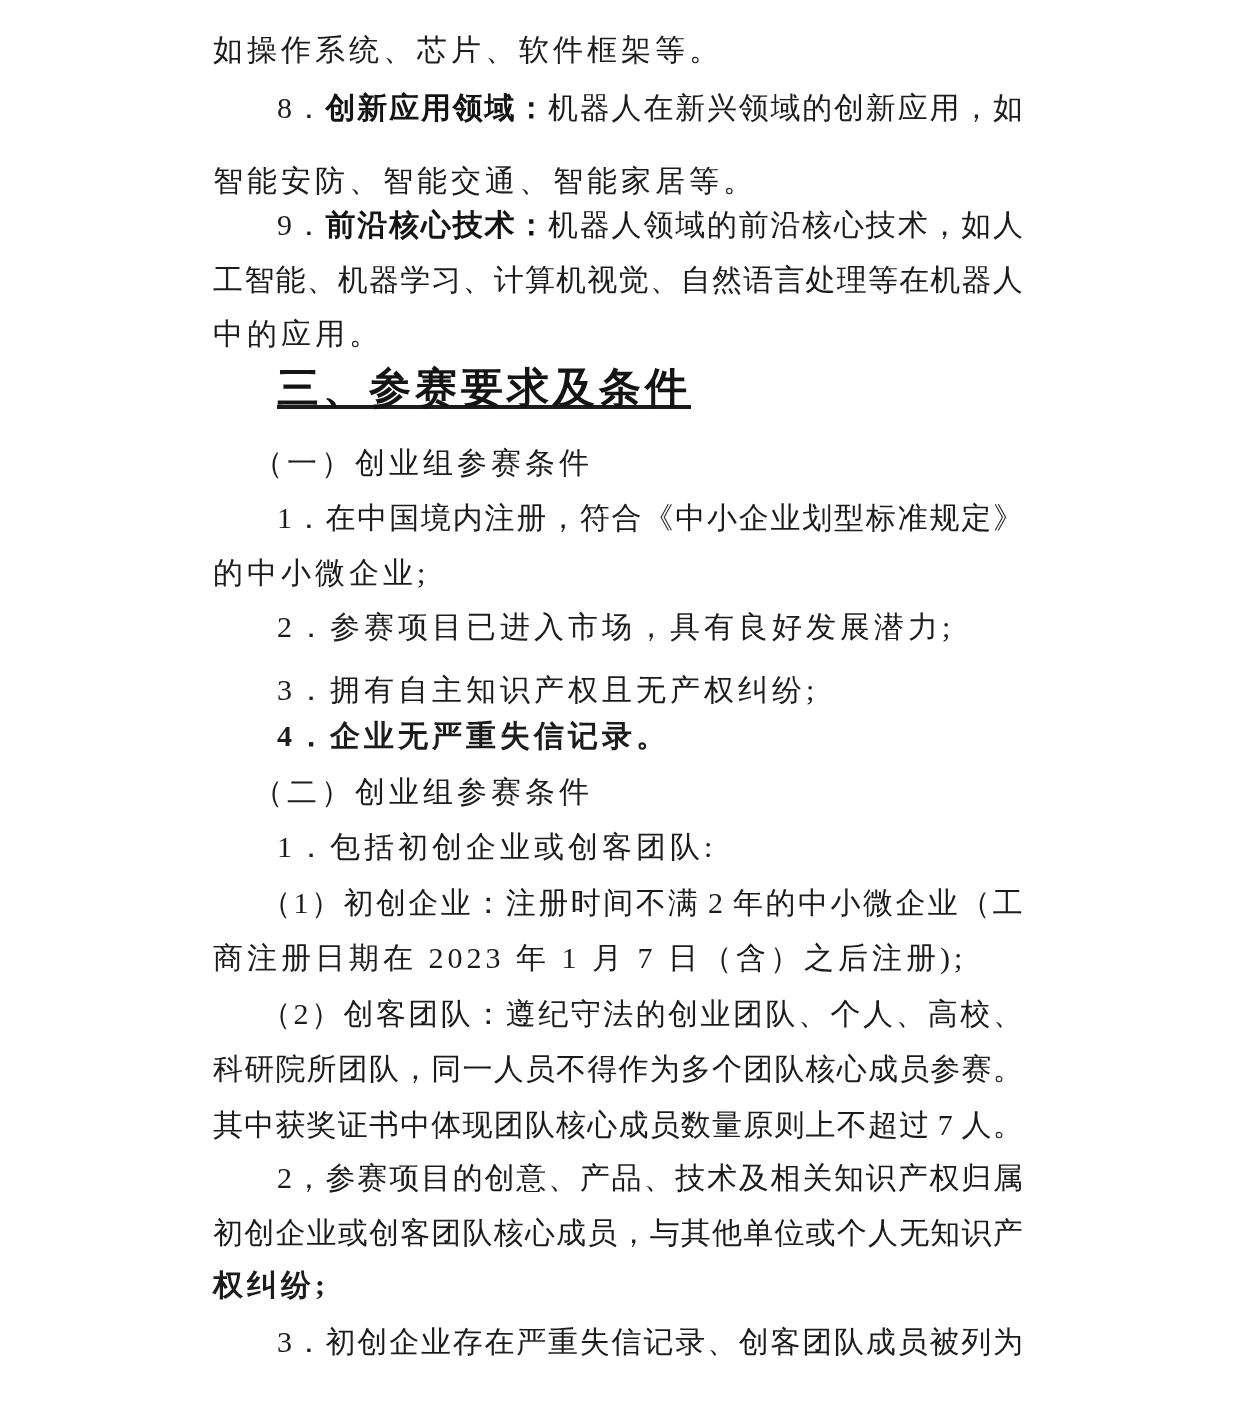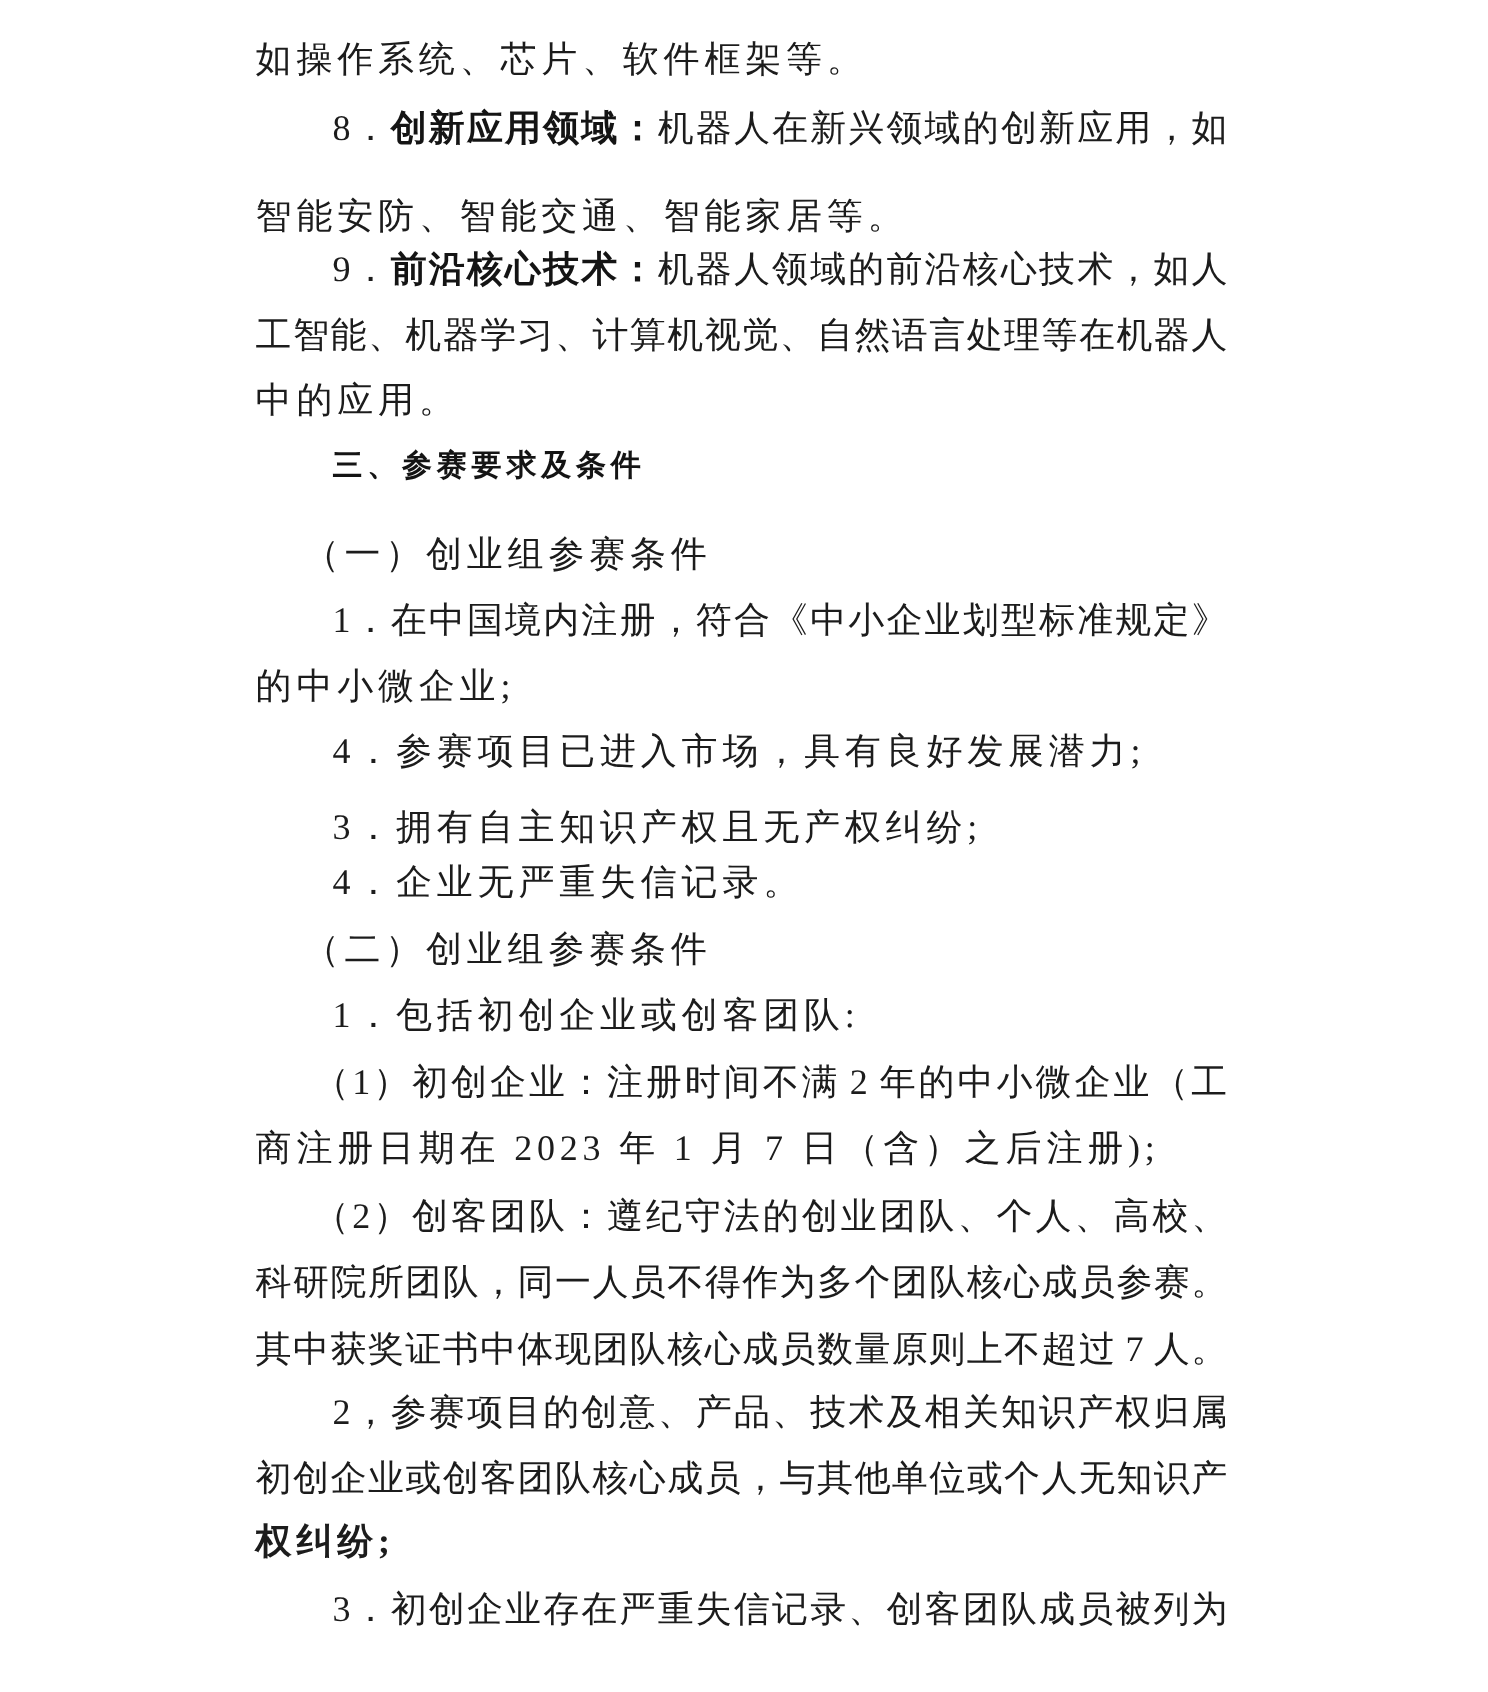--- a/index.html
+++ b/index.html
@@ -33,21 +33,22 @@
     letter-spacing:0;
     white-space:normal;
   }
   .tok{white-space:pre;}
   .b{
     font-weight:700;
     color:#141414;
     font-family:"Liberation Sans","DejaVu Sans",sans-serif;
   }
   .line.heading{
-    font-size:25px;
+    font-size:42px;
+    text-decoration:underline;
   }
 </style>
 </head>
 <body>
 
 <div class="page">
   <div class="textblock" id="textblock">
       <div class="line" style="top: 30px; left: 213px;"><span>如操作系统、芯片、软件框架等。</span></div>
       <div class="line fill" style="top: 88px; left: 277px; width: 746px;">
         <span class="tok">8</span>
@@ -153,23 +154,23 @@
         <span class="tok">业</span>
         <span class="tok">划</span>
         <span class="tok">型</span>
         <span class="tok">标</span>
         <span class="tok">准</span>
         <span class="tok">规</span>
         <span class="tok">定</span>
         <span class="tok">》</span>
       </div>
       <div class="line" style="top: 553px; left: 213px; font-family: Liberation Serif, serif;"><span>的中小微企业;</span></div>
-      <div class="line" style="top: 607px; left: 277px;"><span>4．参赛项目已进入市场，具有良好发展潜力;</span></div>
+      <div class="line" style="top: 607px; left: 277px;"><span>2．参赛项目已进入市场，具有良好发展潜力;</span></div>
       <div class="line" style="top: 670px; left: 277px;"><span>3．拥有自主知识产权且无产权纠纷;</span></div>
-      <div class="line" style="top: 716px; left: 277px;"><span>4．企业无严重失信记录。</span></div>
+      <div class="line" style="top: 716px; left: 277px; font-weight: bold;"><span>4．企业无严重失信记录。</span></div>
       <div class="line" style="top: 772px; left: 253px;"><span>（二）创业组参赛条件</span></div>
       <div class="line" style="top: 827px; left: 277px;"><span>1．包括初创企业或创客团队:</span></div>
       <div class="line fill" style="top: 883px; left: 261px; width: 762px;">
         <span class="tok">（</span>
         <span class="tok">1</span>
         <span class="tok">）</span>
         <span class="tok">初</span>
         <span class="tok">创</span>
         <span class="tok">企</span>
         <span class="tok">业</span>

